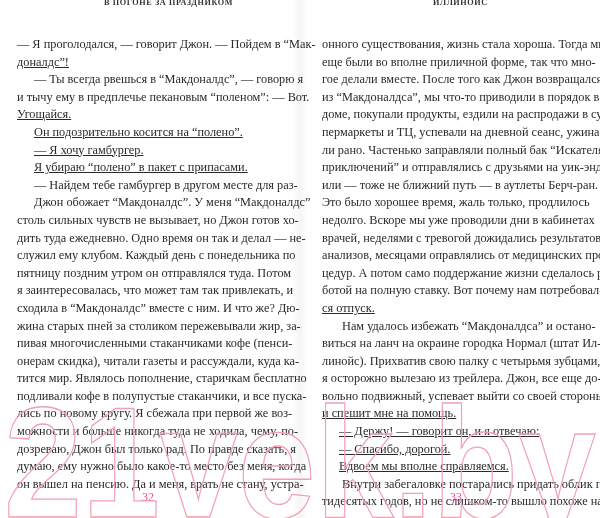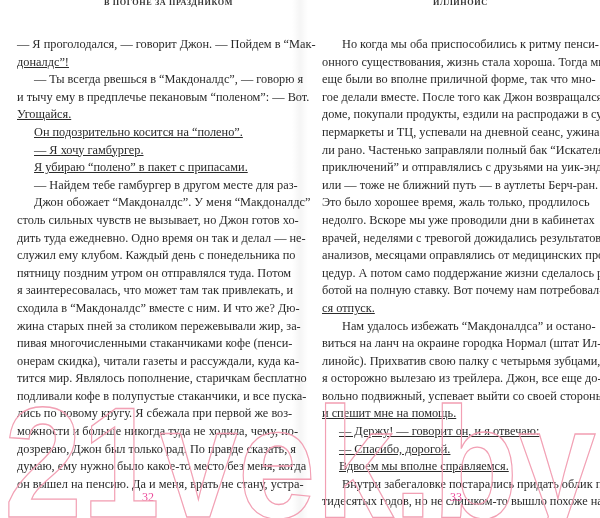--- a/index.html
+++ b/index.html
@@ -77,24 +77,24 @@
         <span class="line line">дозреваю, Джон был только рад. По правде сказать, я</span>
         <span class="line line">думаю, ему нужно было какое-то место без меня, когда</span>
         <span class="line line">он вышел на пенсию. Да и меня, врать не стану, устра-</span>
       </div>
     <div class="folio">32</div>
   </div>
 
   <div class="page right">
     <div class="running-head">иллинойс</div>
     <div class="text-block" id="right-text">
-        <span class="line indent">Но когда мы оба приспособились к ритму пенси-</span>
         <span class="line line">онного существования, жизнь стала хороша. Тогда мы</span>
         <span class="line line">еще были во вполне приличной форме, так что мно-</span>
         <span class="line line">гое делали вместе. После того как Джон возвращался</span>
+        <span class="line line">из “Макдоналдса”, мы что-то приводили в порядок в</span>
         <span class="line line">доме, покупали продукты, ездили на распродажи в су-</span>
         <span class="line line">пермаркеты и ТЦ, успевали на дневной сеанс, ужина-</span>
         <span class="line line">ли рано. Частенько заправляли полный бак “Искателя</span>
         <span class="line line">приключений” и отправлялись с друзьями на уик-энд</span>
         <span class="line line">или — тоже не ближний путь — в аутлеты Берч-ран.</span>
         <span class="line line">Это было хорошее время, жаль только, продлилось</span>
         <span class="line line">недолго. Вскоре мы уже проводили дни в кабинетах</span>
         <span class="line line">врачей, неделями с тревогой дожидались результатов</span>
         <span class="line line">анализов, месяцами оправлялись от медицинских про-</span>
         <span class="line line">цедур. А потом само поддержание жизни сделалось ра-</span>

